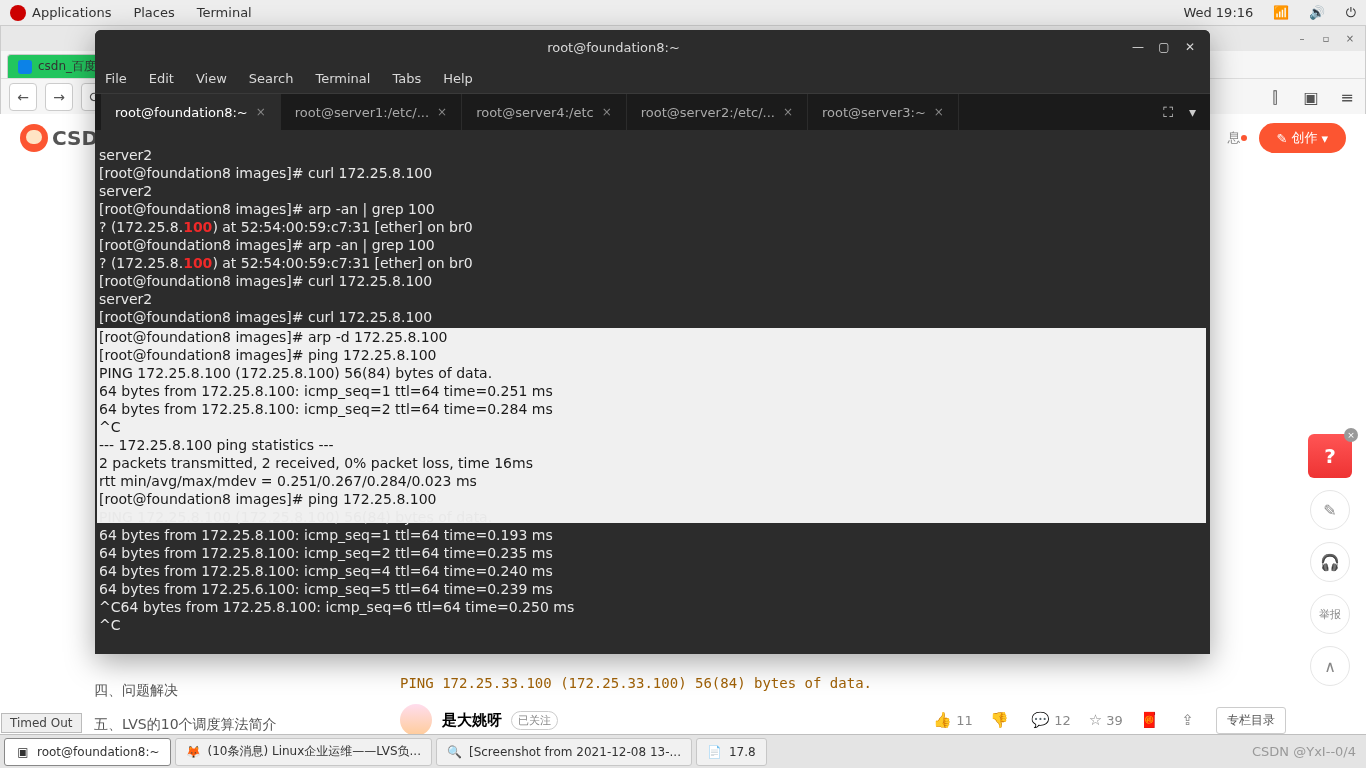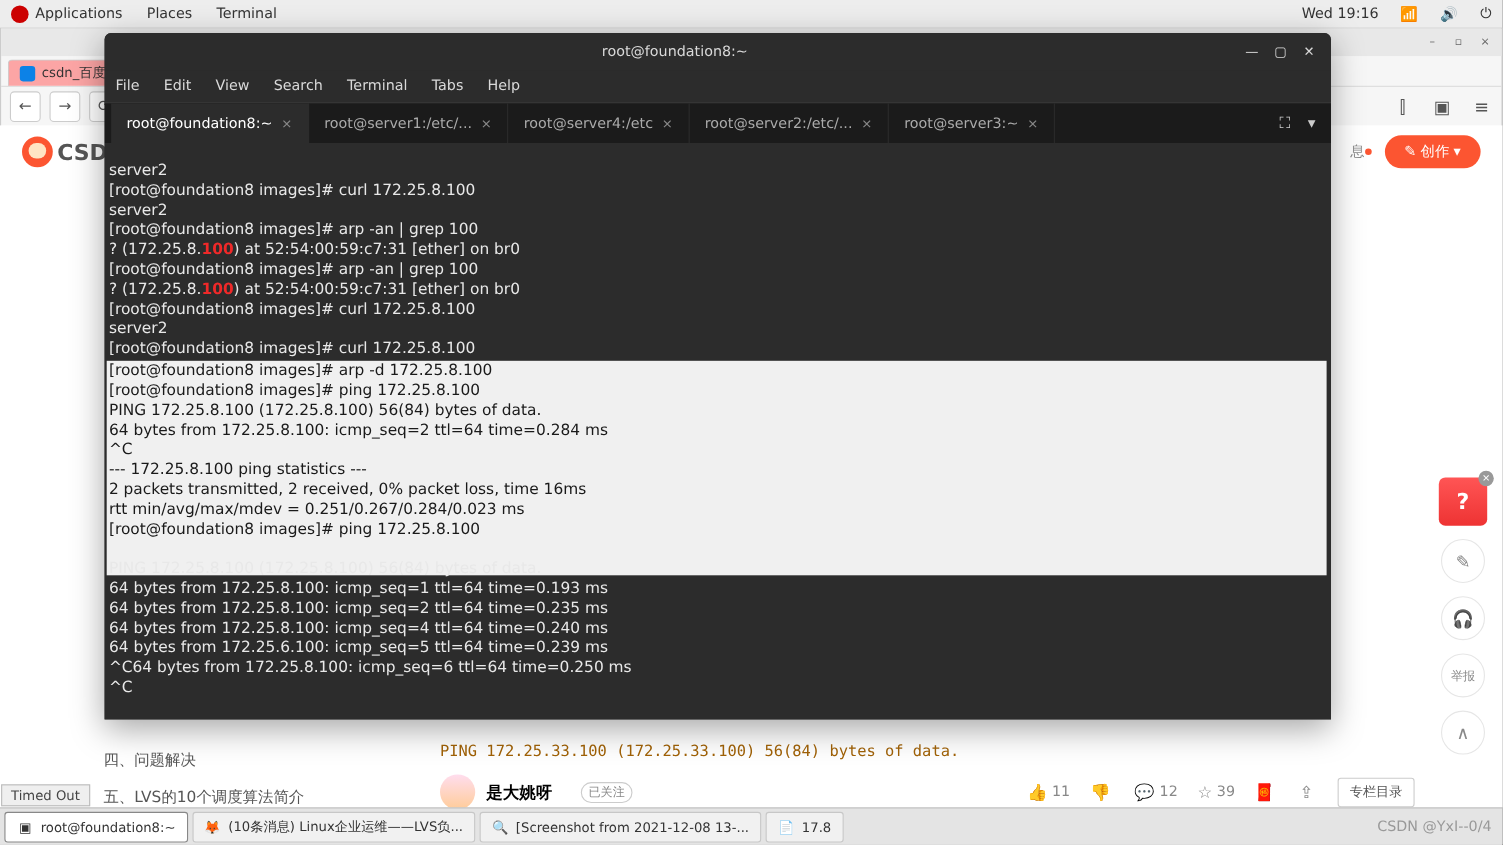--- a/index.html
+++ b/index.html
@@ -11,42 +11,42 @@
 .gnome-bar .menu-item { margin-right:22px; cursor:pointer; }
 .gnome-bar .spacer { flex:1; }
 .gnome-bar .right-item { margin-left:20px; }
 
 
 .browser-frame{position:absolute;top:25px;left:0;right:0;bottom:34px;background:#f6f6f6;border:1px solid #ccc}
 .browser-titlebar{height:25px;background:#e8e8e8;display:flex;align-items:center;padding:0 8px;font-size:12px;color:#444}
 .browser-titlebar .spacer{flex:1}
 .browser-titlebar .win-btn{width:14px;height:14px;margin-left:10px;cursor:pointer;display:flex;align-items:center;justify-content:center;font-size:10px;color:#666}
 .browser-tabs{height:28px;display:flex;align-items:flex-end;padding:2px 6px 0;border-bottom:1px solid #ddd}
-.browser-tab{height:24px;background:#fca5a5;border:1px solid #ccc;border-bottom:none;border-radius:4px 4px 0 0;display:flex;align-items:center;padding:0 10px;font-size:12px;color:#333;min-width:120px}
+.browser-tab{height:24px;background:#22c55e;border:1px solid #ccc;border-bottom:none;border-radius:4px 4px 0 0;display:flex;align-items:center;padding:0 10px;font-size:12px;color:#333;min-width:120px}
 .browser-tab .fav{width:14px;height:14px;background:#0c82e7;border-radius:3px;margin-right:6px}
 .browser-toolbar{height:36px;display:flex;align-items:center;padding:0 8px;gap:8px}
 .browser-toolbar .nav-btn{width:28px;height:28px;border:1px solid #ccc;border-radius:4px;display:flex;align-items:center;justify-content:center;font-size:14px;color:#555;background:#fff;cursor:pointer}
 .browser-toolbar .tool-spacer{flex:1}
 .browser-toolbar .tb-icon{width:20px;height:20px;display:flex;align-items:center;justify-content:center;color:#555;cursor:pointer;margin-left:8px}
 .browser-content{position:absolute;top:114px;left:0;right:0;bottom:34px;background:#fff}
 .csdn-header{height:48px;display:flex;align-items:center;padding:0 20px}
 .csdn-logo{display:flex;align-items:center;font-weight:700;font-size:20px;color:#555}
 .csdn-logo .monkey{width:28px;height:28px;background:#fc5531;border-radius:14px;margin-right:4px;position:relative}
 .csdn-logo .monkey::before{content:'';position:absolute;top:6px;left:6px;width:16px;height:14px;background:#ffe4c4;border-radius:8px}
 .csdn-header .header-spacer{flex:1}
 .csdn-header .msg-dot{width:6px;height:6px;background:#fc5531;border-radius:3px;margin-right:12px}
 .csdn-create-btn{background:#fc5531;color:#fff;padding:6px 18px;border-radius:18px;font-size:13px;display:flex;align-items:center;cursor:pointer}
 .csdn-create-btn::before{content:'✎';margin-right:4px}
 .csdn-sidebar-left{position:absolute;left:74px;top:560px;width:300px;font-size:14px}
 .csdn-side-item{padding:8px 20px;color:#555;cursor:pointer}
 .csdn-article-row{position:absolute;left:400px;right:80px;top:560px}
 .peek-line{font-family:"DejaVu Sans Mono",monospace;font-size:14px;color:#a16207;line-height:18px}
 .author-row{display:flex;align-items:center;padding:6px 0;margin-top:6px}
 .author-row .avatar{width:32px;height:32px;border-radius:16px;background:linear-gradient(#fde,#fc9);margin-right:10px}
-.author-row .author-name{font-weight:700;font-size:15px;margin-right:26px}
+.author-row .author-name{font-weight:700;font-size:15px;margin-right:9px}
 .follow-badge{border:1px solid #ccc;color:#888;font-size:11px;padding:1px 6px;border-radius:10px}
 .author-row .row-spacer{flex:1}
 .stat{display:flex;align-items:center;margin-left:18px;color:#888;font-size:13px}
 .stat .sicon{margin-right:4px;font-size:15px}
 .column-btn{border:1px solid #ccc;color:#555;font-size:12px;padding:4px 10px;border-radius:3px;margin-left:18px;cursor:pointer}
 .right-rail{position:absolute;right:14px;top:320px;display:flex;flex-direction:column;gap:12px;align-items:center}
 .rail-icon{width:40px;height:40px;border:1px solid #e6e6e6;border-radius:20px;display:flex;align-items:center;justify-content:center;color:#888;font-size:16px;background:#fff;cursor:pointer}
 .gift-box{width:44px;height:44px;background:linear-gradient(#f55,#e33);border-radius:6px;position:relative;cursor:pointer}
 .gift-box::before{content:'?';position:absolute;top:50%;left:50%;transform:translate(-50%,-50%);color:#fff;font-weight:700;font-size:20px}
 .gift-box .close-mini{position:absolute;top:-6px;right:-6px;width:14px;height:14px;background:#999;color:#fff;border-radius:7px;font-size:9px;display:flex;align-items:center;justify-content:center}
@@ -234,20 +234,21 @@
         <div class="term-line">? (172.25.8.<span class="red">100</span>) at 52:54:00:59:c7:31 [ether] on br0</div>
         <div class="term-line">[root@foundation8 images]# curl 172.25.8.100</div>
         <div class="term-line">server2</div>
         <div class="term-line">[root@foundation8 images]# curl 172.25.8.100</div>
         <div class="term-line">server2</div>
       </div>
     <div class="highlight-block dark" id="hi-lines">
         <div class="term-line">[root@foundation8 images]# arp -d 172.25.8.100</div>
         <div class="term-line">[root@foundation8 images]# ping 172.25.8.100</div>
         <div class="term-line">PING 172.25.8.100 (172.25.8.100) 56(84) bytes of data.</div>
+        <div class="term-line">64 bytes from 172.25.8.100: icmp_seq=1 ttl=64 time=0.251 ms</div>
         <div class="term-line">64 bytes from 172.25.8.100: icmp_seq=2 ttl=64 time=0.284 ms</div>
         <div class="term-line">^C</div>
         <div class="term-line">--- 172.25.8.100 ping statistics ---</div>
         <div class="term-line">2 packets transmitted, 2 received, 0% packet loss, time 16ms</div>
         <div class="term-line">rtt min/avg/max/mdev = 0.251/0.267/0.284/0.023 ms</div>
         <div class="term-line">[root@foundation8 images]# ping 172.25.8.100</div>
       </div>
     <div id="bottom-lines" style="position:absolute;top:378px;left:4px;right:4px">
         <div class="term-line">PING 172.25.8.100 (172.25.8.100) 56(84) bytes of data.</div>
         <div class="term-line">64 bytes from 172.25.8.100: icmp_seq=1 ttl=64 time=0.193 ms</div>

